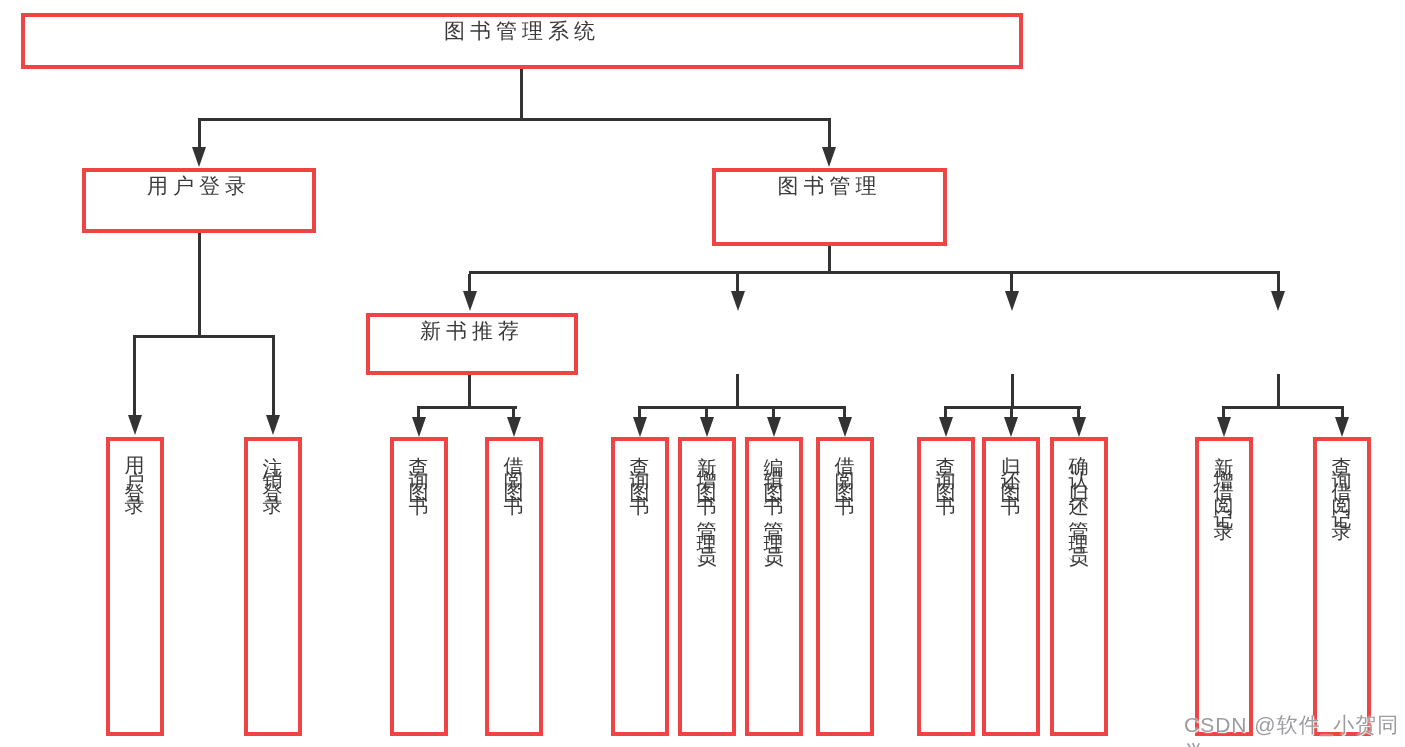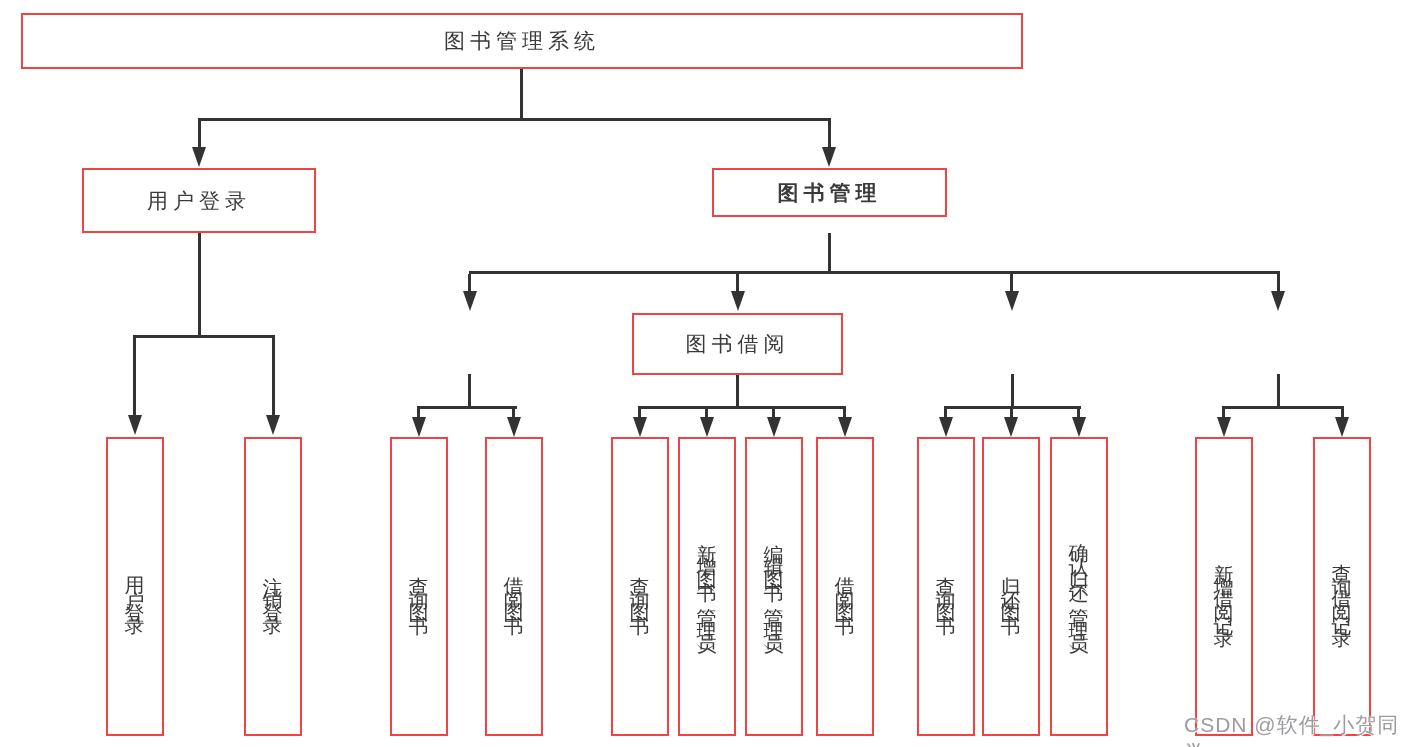--- a/index.html
+++ b/index.html
@@ -4,22 +4,22 @@
 <style>
   html,body{margin:0;padding:0;}
   body{
     width:1405px;height:747px;position:relative;overflow:hidden;
     background:#ffffff;
     font-family:"Liberation Sans","DejaVu Sans",sans-serif;
   }
   .stage{position:absolute;left:0;top:0;width:1405px;height:747px;}
   .box{
     position:absolute;box-sizing:border-box;
-    background:#ffffff;border:2px solid #ef4444;
-    display:flex;align-items:center;justify-content:center;
+    background:#ffffff;border:4px solid #ef4444;
+    display:flex;align-items:flex-start;justify-content:center;
     color:#3a3a3a;font-size:21px;letter-spacing:5px;
     white-space:nowrap;z-index:2;
   }
   .vbox{letter-spacing:0;}
   .vbox .vtext{
     writing-mode:vertical-rl;text-orientation:mixed;
     font-size:20px;letter-spacing:13px;line-height:1;
   }
   .line{position:absolute;background:#333333;z-index:1;}
   .arrow{
@@ -45,21 +45,21 @@
   <div class="line" style="left:520px;top:68px;width:3px;height:53px;"></div>
   <div class="line" style="left:198px;top:118px;width:633px;height:3px;"></div>
   <div class="line" style="left:198px;top:121px;width:3px;height:28px;"></div>
   <div class="arrow" style="left:192px;top:147px;"></div>
   <div class="line" style="left:828px;top:121px;width:3px;height:28px;"></div>
   <div class="arrow" style="left:822px;top:147px;"></div>
 
   <div class="box" style="left:82px;top:168px;width:234px;height:65px;">
     <span>用户登录</span>
   </div>
-  <div class="box" style="left:712px;top:168px;width:235px;height:49px;font-weight:bold;">
+  <div class="box" style="left:712px;top:168px;width:235px;height:78px;">
     <span>图书管理</span>
   </div>
 
   <div class="line" style="left:198px;top:233px;width:3px;height:103px;"></div>
   <div class="line" style="left:133px;top:335px;width:142px;height:3px;"></div>
   <div class="line" style="left:133px;top:338px;width:3px;height:78px;"></div>
   <div class="arrow" style="left:128px;top:415px;"></div>
   <div class="line" style="left:272px;top:338px;width:3px;height:78px;"></div>
   <div class="arrow" style="left:266px;top:415px;"></div>
 
@@ -67,22 +67,22 @@
   <div class="line" style="left:469px;top:271px;width:811px;height:3px;"></div>
   <div class="line" style="left:468px;top:274px;width:3px;height:18px;"></div>
   <div class="arrow" style="left:463px;top:291px;"></div>
   <div class="line" style="left:736px;top:274px;width:3px;height:18px;"></div>
   <div class="arrow" style="left:731px;top:291px;"></div>
   <div class="line" style="left:1010px;top:274px;width:3px;height:18px;"></div>
   <div class="arrow" style="left:1005px;top:291px;"></div>
   <div class="line" style="left:1277px;top:274px;width:3px;height:18px;"></div>
   <div class="arrow" style="left:1271px;top:291px;"></div>
 
-  <div class="box" style="left:632px;top:313px;width:211px;height:62px;">
-    <span>图书借阅</span>
+  <div class="box" style="left:366px;top:313px;width:212px;height:62px;">
+    <span>新书推荐</span>
   </div>
 
   <div class="line" style="left:468px;top:374px;width:3px;height:34px;"></div>
   <div class="line" style="left:417px;top:406px;width:100px;height:3px;"></div>
   <div class="line" style="left:417px;top:409px;width:3px;height:10px;"></div>
   <div class="arrow" style="left:412px;top:417px;"></div>
   <div class="line" style="left:512px;top:409px;width:3px;height:10px;"></div>
   <div class="arrow" style="left:507px;top:417px;"></div>
 
   <div class="line" style="left:736px;top:374px;width:3px;height:34px;"></div>

